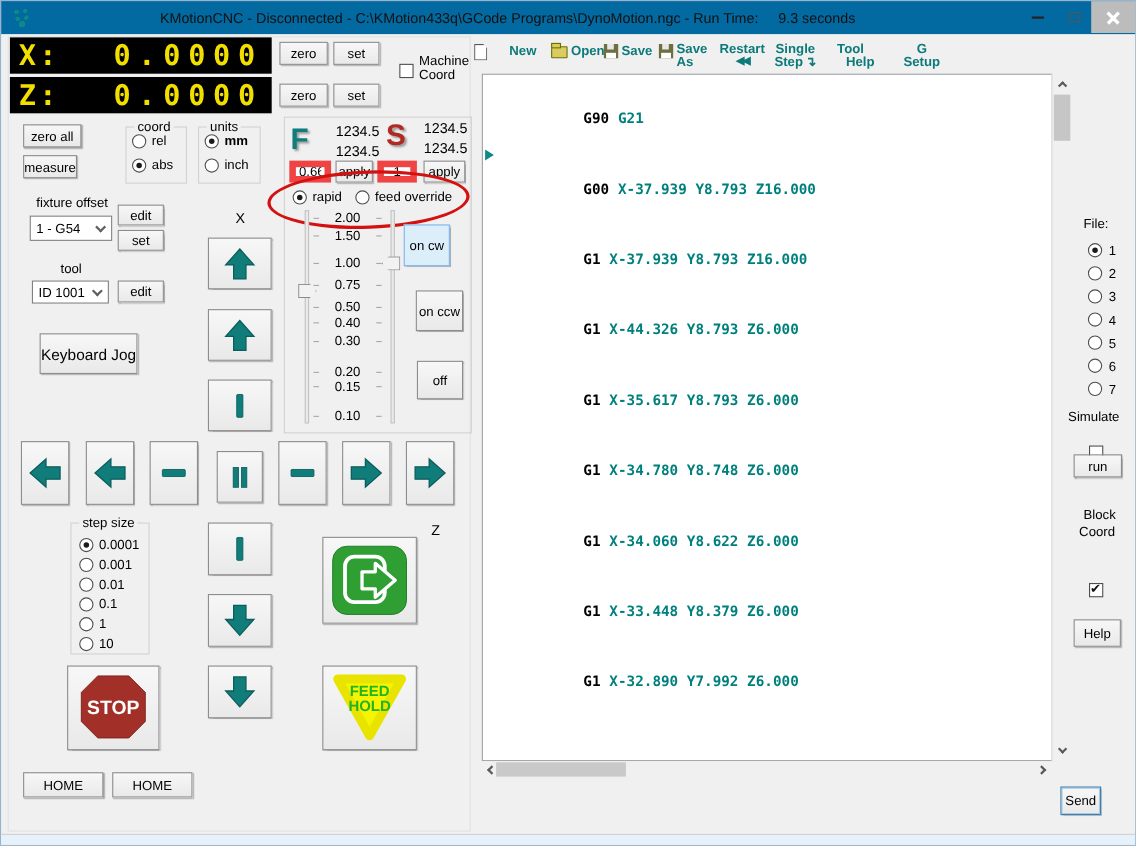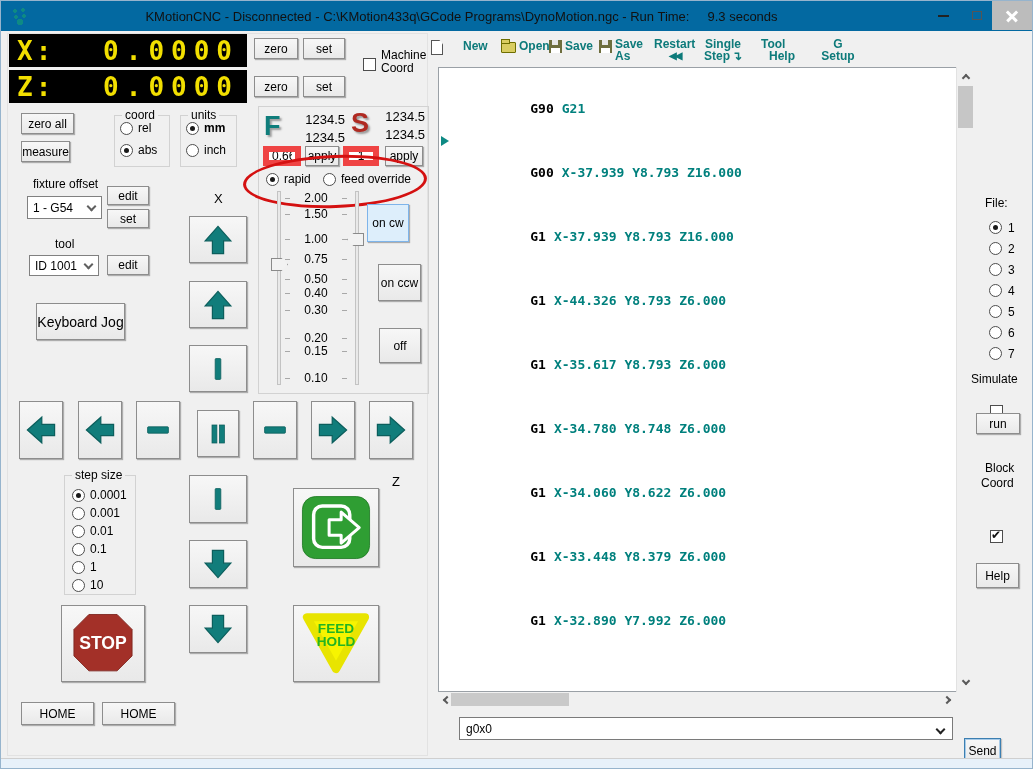--- a/index.html
+++ b/index.html
@@ -111,21 +111,21 @@
   .hscroll { position:absolute; left:437px; top:691px; width:518px; height:15px; background:#f0f0f0; }
   .hthumb { position:absolute; left:13px; top:1px; width:118px; height:13px; background:#c9c9c9; }
 
   
   .rp-label { position:absolute; font-size:12px; }
   .frow { display:flex; align-items:center; gap:6px; height:21px; }
 
   .mdi-combo { position:absolute; left:458px; top:716px; width:494px; height:23px; background:#fff; border:1px solid #7a7a7a;
     display:flex; align-items:center; padding-left:6px; font-size:12px; }
   .mdi-combo .chev { position:absolute; right:8px; top:8px; border-color:#222; }
-  .send-btn { left:963px; top:714px; width:37px; height:26px; border:1px solid #3c7fb1; box-shadow:inset 0 0 0 1px #a8cbe8,1px 1px 1px rgba(0,0,0,.2);margin-top:23px; }
+  .send-btn { left:963px; top:714px; width:37px; height:26px; border:1px solid #3c7fb1; box-shadow:inset 0 0 0 1px #a8cbe8,1px 1px 1px rgba(0,0,0,.2); }
 
   .left-frame { position:absolute; left:6px; top:32px; width:421px; height:723px; border:1px solid #e2e2e2; pointer-events:none; }
   .bottom-strip { position:absolute; left:0; top:757px; width:100%; height:12px; background:#e7f1fa; border-top:1px solid #cfcfcf; }
   .small-lab { font-size:12px; position:absolute; }
 </style>
 </head>
 <body>
 
 <div id="app">
 
@@ -565,20 +565,16 @@
   <div class="rp-label" style="left:970px;top:371px;position:absolute;">Simulate</div>
   <div class="checkbox abs" style="left:989px;top:391px;"></div>
   <div class="btn" style="left:975px;top:412px;width:44px;height:21px;">run</div>
 
   <div class="rp-label" style="left:984px;top:460px;position:absolute;">Block</div>
   <div class="rp-label" style="left:980px;top:475px;position:absolute;">Coord</div>
   <div class="checkbox on abs" style="left:989px;top:503px;"></div>
 
   <div class="btn" style="left:975px;top:562px;width:43px;height:25px;">Help</div>
 
-  <div class="mdi-combo">
-    <span>g0x0</span>
-    <span class="chev"></span>
-  </div>
   <div class="btn send-btn">Send</div>
 
   <div class="bottom-strip"></div>
 </div>
 
 </body></html>

